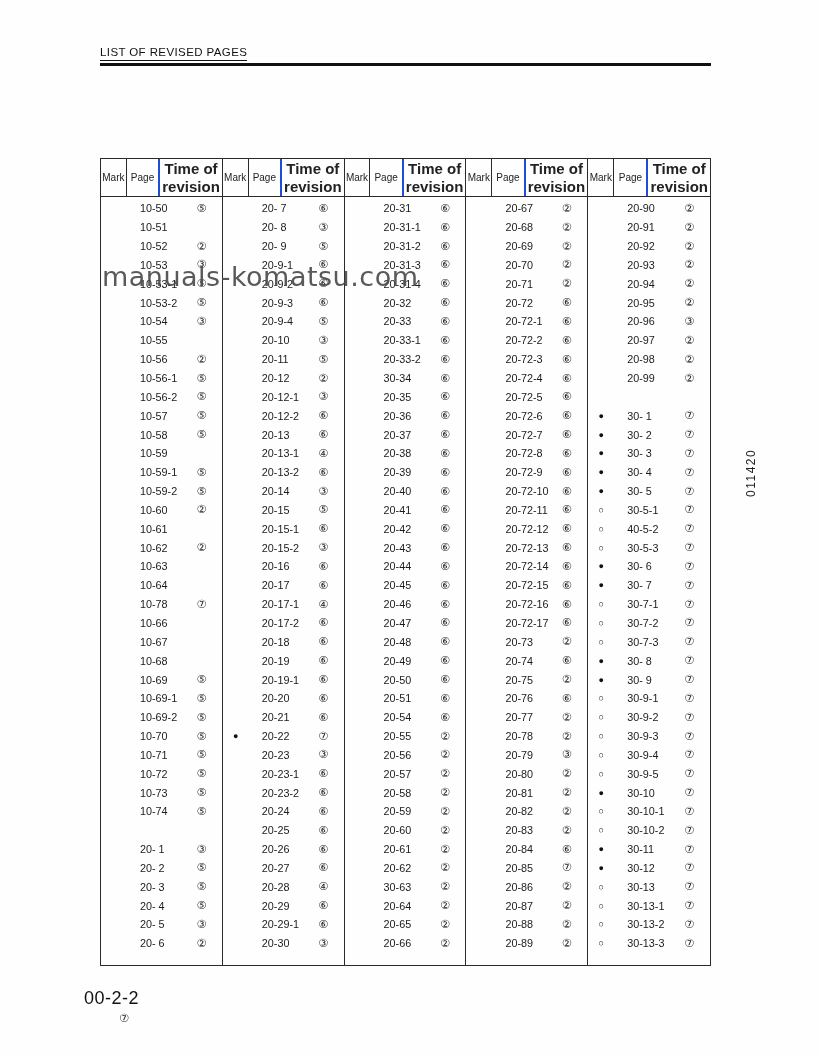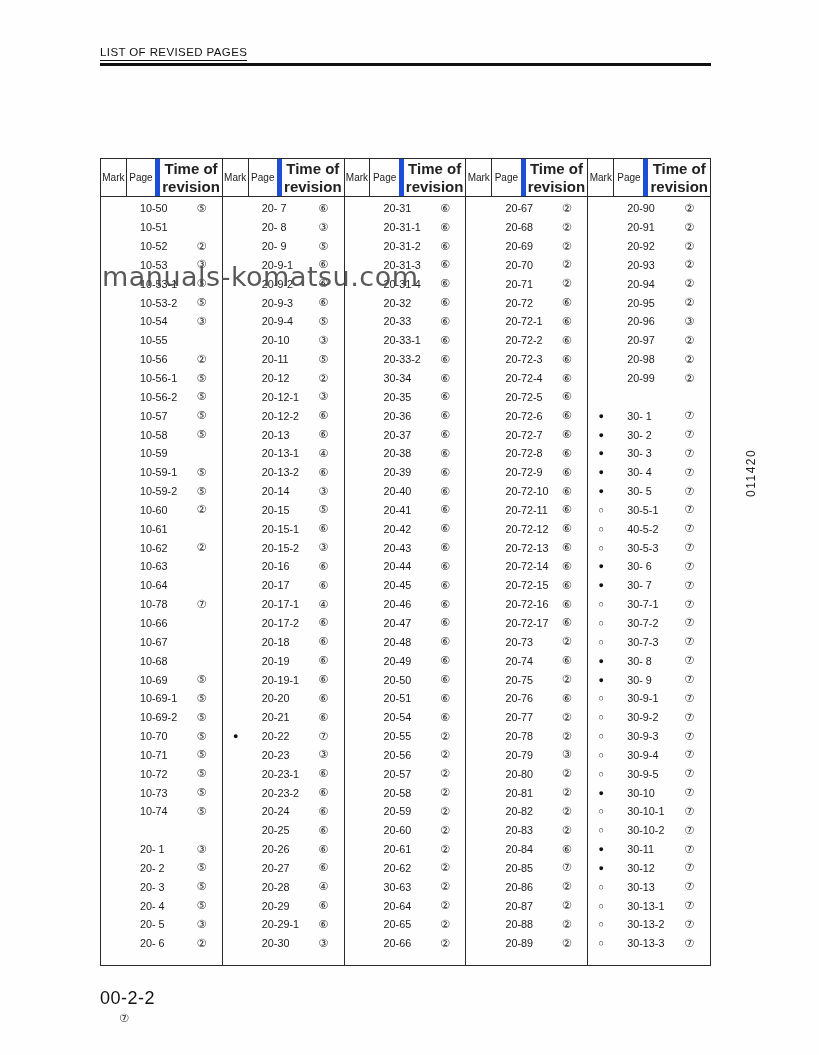--- a/index.html
+++ b/index.html
@@ -21,41 +21,41 @@
   }
   .group { width:20%; box-sizing:border-box; }
   .group:not(:last-child) { border-right:1px solid #2a2a2a; }
 
   .ghead { height:38px; border-bottom:1px solid #2a2a2a; display:flex; box-sizing:border-box; }
   .hcell {
     display:flex; align-items:center; justify-content:center;
     font-size:10px; color:#222; text-align:center; line-height:1.15; box-sizing:border-box;
   }
   .hcell-0 { width:26px; }
-  .hcell-1 { width:36px; border-left:1px solid #2a2a2a; border-right:5px solid #1d4ed8; }
+  .hcell-1 { width:36px; border-left:1px solid #2a2a2a; border-right:2px solid #1d4ed8; }
   .hcell-2 { flex:1; padding:0 2px; font-size:15px;font-weight:bold; }
 
   .gbody { padding:2px 0 12px 0; }
   .row { height:18.85px; display:flex; align-items:center; font-size:10.8px; }
   .cell { box-sizing:border-box; }
   .mark { width:26px; text-align:center; font-size:9px; color:#111; }
   .pg { width:54px; padding-left:13px; white-space:pre; }
   .rev { flex:1; text-align:center; font-family:"DejaVu Sans", sans-serif; font-size:11px; }
 
   .watermark {
     position:absolute; left:102px; top:261px;
     font-size:27px; letter-spacing:.5px; z-index:5;
     color:rgba(75,75,75,.92); font-family:"DejaVu Sans", sans-serif;
   }
   .side-code {
     position:absolute; left:744px; top:497px;
     transform:rotate(-90deg); transform-origin:0 0;
     font-size:12px; letter-spacing:1.5px; color:#222;
   }
-  .page-number { position:absolute; left:100px; top:988px; font-size:18px; letter-spacing:.5px; color:#111; }
+  .page-number { position:absolute; left:84px; top:988px; font-size:18px; letter-spacing:.5px; color:#111; }
   .footer-rev {
     position:absolute; left:119px; top:1012px; font-size:11px;
     font-family:"DejaVu Sans", sans-serif; color:#222;
   }
 </style>
 </head>
 <body>
 
 <div class="doc-title">LIST OF REVISED PAGES</div>
 <div class="title-rule"></div>

